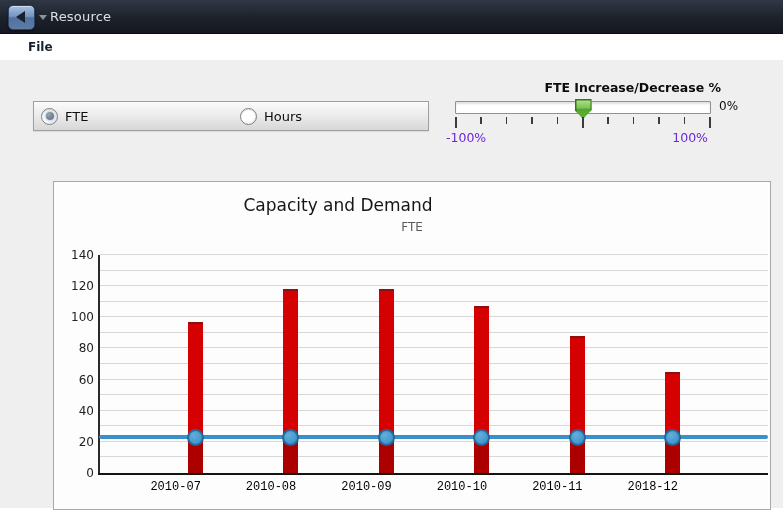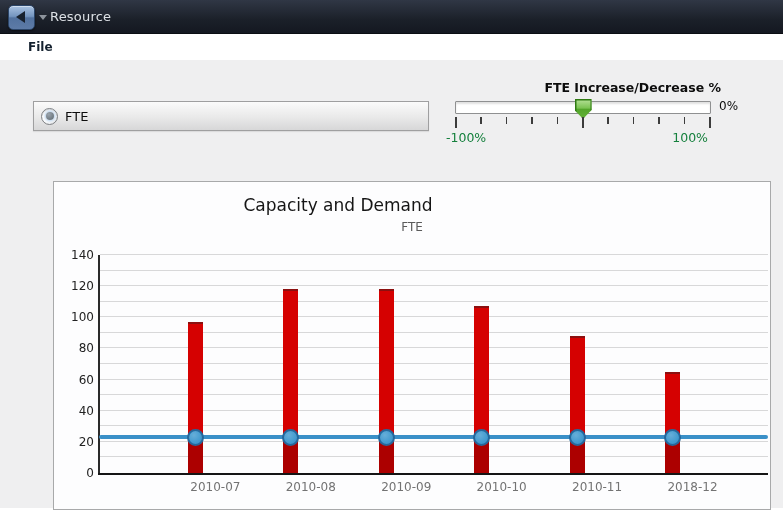--- a/index.html
+++ b/index.html
@@ -44,33 +44,33 @@
   .slider-track{position:absolute;left:10px;top:26px;width:254px;height:11px;background:#ffffff;
                 border:1px solid #8f9091;border-radius:1px;box-shadow:inset 0 2px 2px rgba(0,0,0,.12);cursor:pointer;}
   .slider-thumb{position:absolute;top:-3px;width:17px;height:20px;cursor:grab;
                 clip-path:polygon(0 0,100% 0,100% 55%,50% 100%,0 55%);
                 background:linear-gradient(#b8e29a 0%,#7cc353 45%,#54a52b 52%,#63b238 100%);
                 border:0;outline:0;box-shadow:inset 0 0 0 1.5px #2f7a12;}
   .slider-value{position:absolute;left:274px;top:24px;font-size:12px;color:#0c0c0c;}
   .slider-ticks{position:absolute;left:10px;top:42px;width:254px;height:12px;}
   .slider-tick{position:absolute;top:0;width:1.5px;background:#3c3c3c;}
   .slider-range{position:absolute;left:1px;top:55px;width:262px;display:flex;justify-content:space-between;
-                font-size:12.5px;color:#15803d;}
+                font-size:12.5px;color:#6d28d9;}
 
   
   .chart-panel{position:absolute;left:53px;top:121px;width:716px;height:327px;
                background:#fdfdfe;border:1px solid #a8a9aa;}
   .chart-title{position:absolute;left:0;top:13px;width:568px;text-align:center;font-size:17px;color:#151515;}
   .chart-subtitle{position:absolute;left:0;top:38px;width:716px;text-align:center;font-size:12px;color:#5a5a5a;}
   .plot{position:absolute;left:46px;top:73px;width:668px;height:218px;}
   .y-axis-line{position:absolute;left:-2px;top:0;bottom:-1px;width:2px;background:#2a2a2a;}
   .x-axis-line{position:absolute;left:-2px;right:0;bottom:-2px;height:2px;background:#151515;}
   .gridline{position:absolute;left:0;right:0;height:1px;background:#d8d8d9;}
   .y-label{position:absolute;left:-48px;width:42px;text-align:right;font-size:12px;color:#222;}
-  .x-label{position:absolute;top:225px;width:90px;text-align:right;font-size:12px;color:#737373;}
+  .x-label{position:absolute;top:225px;width:90px;text-align:left;font-size:12px;color:#000000;font-family:Liberation Mono, monospace;}
   .bar{position:absolute;bottom:0;width:15px;border-top:2px solid #8c1010;}
   .bar-lower{position:absolute;left:0;right:0;bottom:0;}
   .cap-line{position:absolute;left:-1px;right:0;height:4px;border-radius:2px;}
   .marker{position:absolute;width:17px;height:17px;border-radius:50%;box-sizing:border-box;}
 </style>
 </head>
 <body>
 
 <div class="app">
 
@@ -85,20 +85,24 @@
   <div class="menubar">
     <div class="menu-item">File</div>
   </div>
 
   <div class="content">
 
     <div class="radio-panel">
       <div class="radio-option selected" style="left:7px;">
         <span class="radio-circle"></span>
         <span class="radio-label">FTE</span>
+      </div>
+      <div class="radio-option" style="left:206px;">
+        <span class="radio-circle"></span>
+        <span class="radio-label">Hours</span>
       </div>
     </div>
 
     <div class="slider-group">
       <div class="slider-title">FTE Increase/Decrease %</div>
       <div class="slider-track">
         <div class="slider-thumb" style="left:calc(50% - 8.5px);"></div>
       </div>
       <div class="slider-value">0%</div>
       <div class="slider-ticks">

